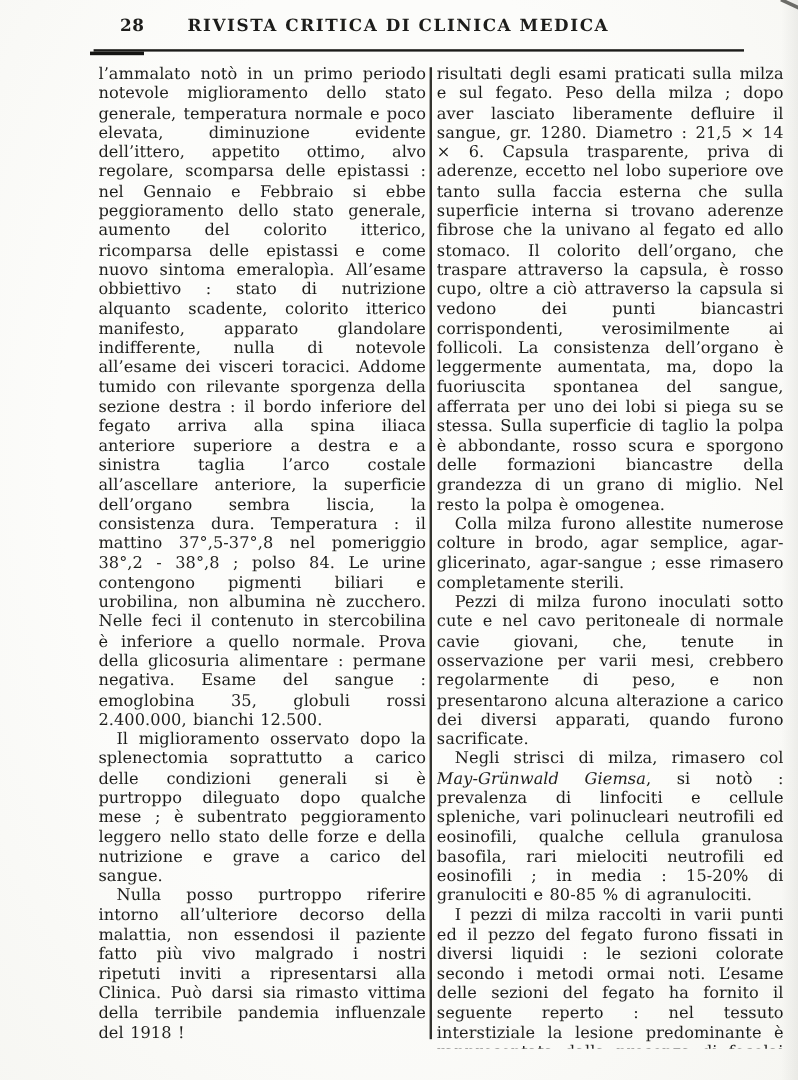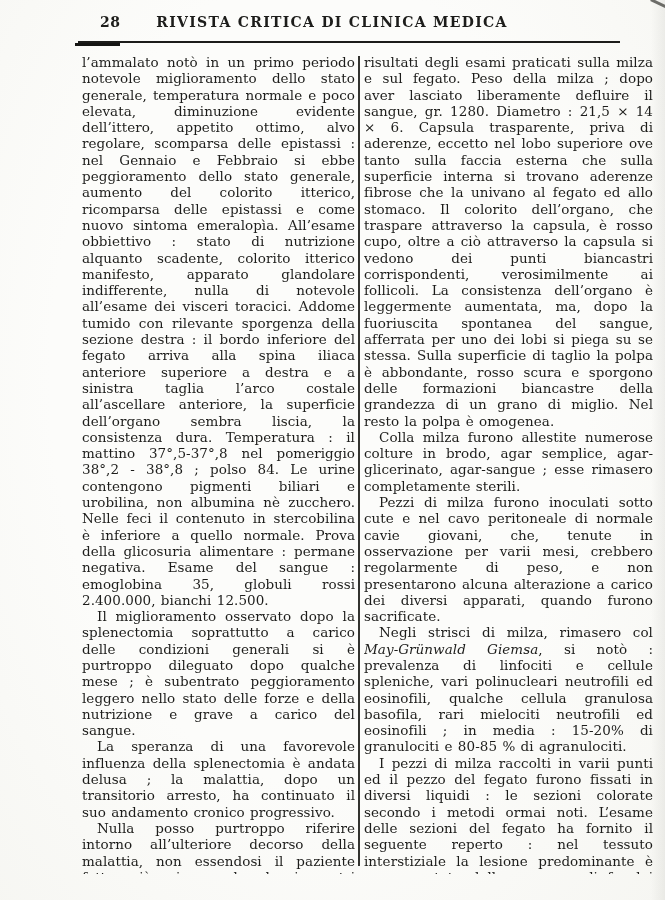--- a/index.html
+++ b/index.html
@@ -103,21 +103,20 @@
 
 <div class="page">
   <span class="page-number">28</span>
   <span class="journal-title">RIVISTA CRITICA DI CLINICA MEDICA</span>
   <div class="header-rule"></div>
   <div class="header-rule-left"></div>
 
   <div class="column column-left">
       <p class="para"><span>l’ammalato notò in un primo periodo notevole miglioramento dello stato generale, temperatura normale e poco elevata, diminuzione evidente dell’ittero, appetito ottimo, alvo regolare, scomparsa delle epistassi : nel Gennaio e Febbraio si ebbe peggioramento dello stato generale, aumento del colorito itterico, ricomparsa delle epistassi e come nuovo sintoma emeralopìa. All’esame obbiettivo : stato di nutrizione alquanto scadente, colorito itterico manifesto, apparato glandolare indifferente, nulla di notevole all’esame dei visceri toracici. Addome tumido con rilevante sporgenza della sezione destra : il bordo inferiore del fegato arriva alla spina iliaca anteriore superiore a destra e a sinistra taglia l’arco costale all’ascellare anteriore, la superficie dell’organo sembra liscia, la consistenza dura. Temperatura : il mattino 37°,5-37°,8  nel pomeriggio 38°,2 - 38°,8 ; polso 84. Le urine contengono pigmenti biliari e urobilina, non albumina nè zucchero.  Nelle feci il contenuto in stercobilina è inferiore a quello normale. Prova della glicosuria alimentare : permane negativa.  Esame del sangue : emoglobina 35, globuli rossi 2.400.000, bianchi 12.500.</span></p>
       <p class="para indent"><span>Il miglioramento osservato dopo la splenectomia soprattutto a carico delle condizioni generali si è purtroppo dileguato dopo qualche mese ; è subentrato peggioramento leggero nello stato delle forze e della nutrizione e grave a carico del sangue.</span></p>
-      <p class="para indent"><span>La speranza di una favorevole influenza della splenectomia è andata delusa ; la malattia, dopo un transitorio arresto, ha continuato il suo andamento cronico progressivo.</span></p>
       <p class="para indent"><span>Nulla posso purtroppo riferire intorno all’ulteriore decorso della malattia, non essendosi il paziente fatto più vivo malgrado i nostri ripetuti inviti a ripresentarsi alla Clinica. Può darsi sia rimasto vittima della terribile pandemia influenzale del 1918 !</span></p>
     </div>
 
   <div class="column-divider"></div>
 
   <div class="column column-right">
       <p class="para"><span>risultati degli esami praticati sulla milza e sul fegato. Peso della milza ; dopo aver lasciato liberamente defluire il sangue, gr. 1280. Diametro : 21,5 × 14 × 6. Capsula trasparente, priva di aderenze, eccetto nel lobo superiore ove tanto sulla faccia esterna che sulla superficie interna si trovano aderenze fibrose che la univano al fegato ed allo stomaco.  Il colorito dell’organo, che traspare attraverso la capsula, è rosso cupo, oltre a ciò attraverso la capsula si vedono dei punti biancastri corrispondenti, verosimilmente ai follicoli. La consistenza dell’organo è leggermente aumentata, ma, dopo la fuoriuscita spontanea del sangue, afferrata per uno dei lobi si piega su se stessa. Sulla superficie di taglio la polpa è abbondante, rosso scura e sporgono delle formazioni biancastre della grandezza di un grano di miglio. Nel resto la polpa è omogenea.</span></p>
       <p class="para indent"><span>Colla milza furono allestite numerose colture in brodo, agar semplice, agar-glicerinato, agar-sangue ;  esse  rimasero completamente sterili.</span></p>
       <p class="para indent"><span>Pezzi di milza furono inoculati sotto cute e nel cavo  peritoneale di normale cavie giovani, che, tenute in osservazione per varii mesi, crebbero regolarmente di peso, e non presentarono alcuna alterazione a carico dei diversi apparati, quando furono sacrificate.</span></p>
       <p class="para indent"><span>Negli strisci di milza, rimasero col </span><em>May-Grünwald Giemsa</em><span>, si notò :  prevalenza di linfociti e cellule spleniche, vari polinucleari neutrofili ed eosinofili, qualche cellula granulosa basofila, rari mielociti neutrofili ed eosinofili ; in media : 15-20% di granulociti e 80-85 % di agranulociti.</span></p>

